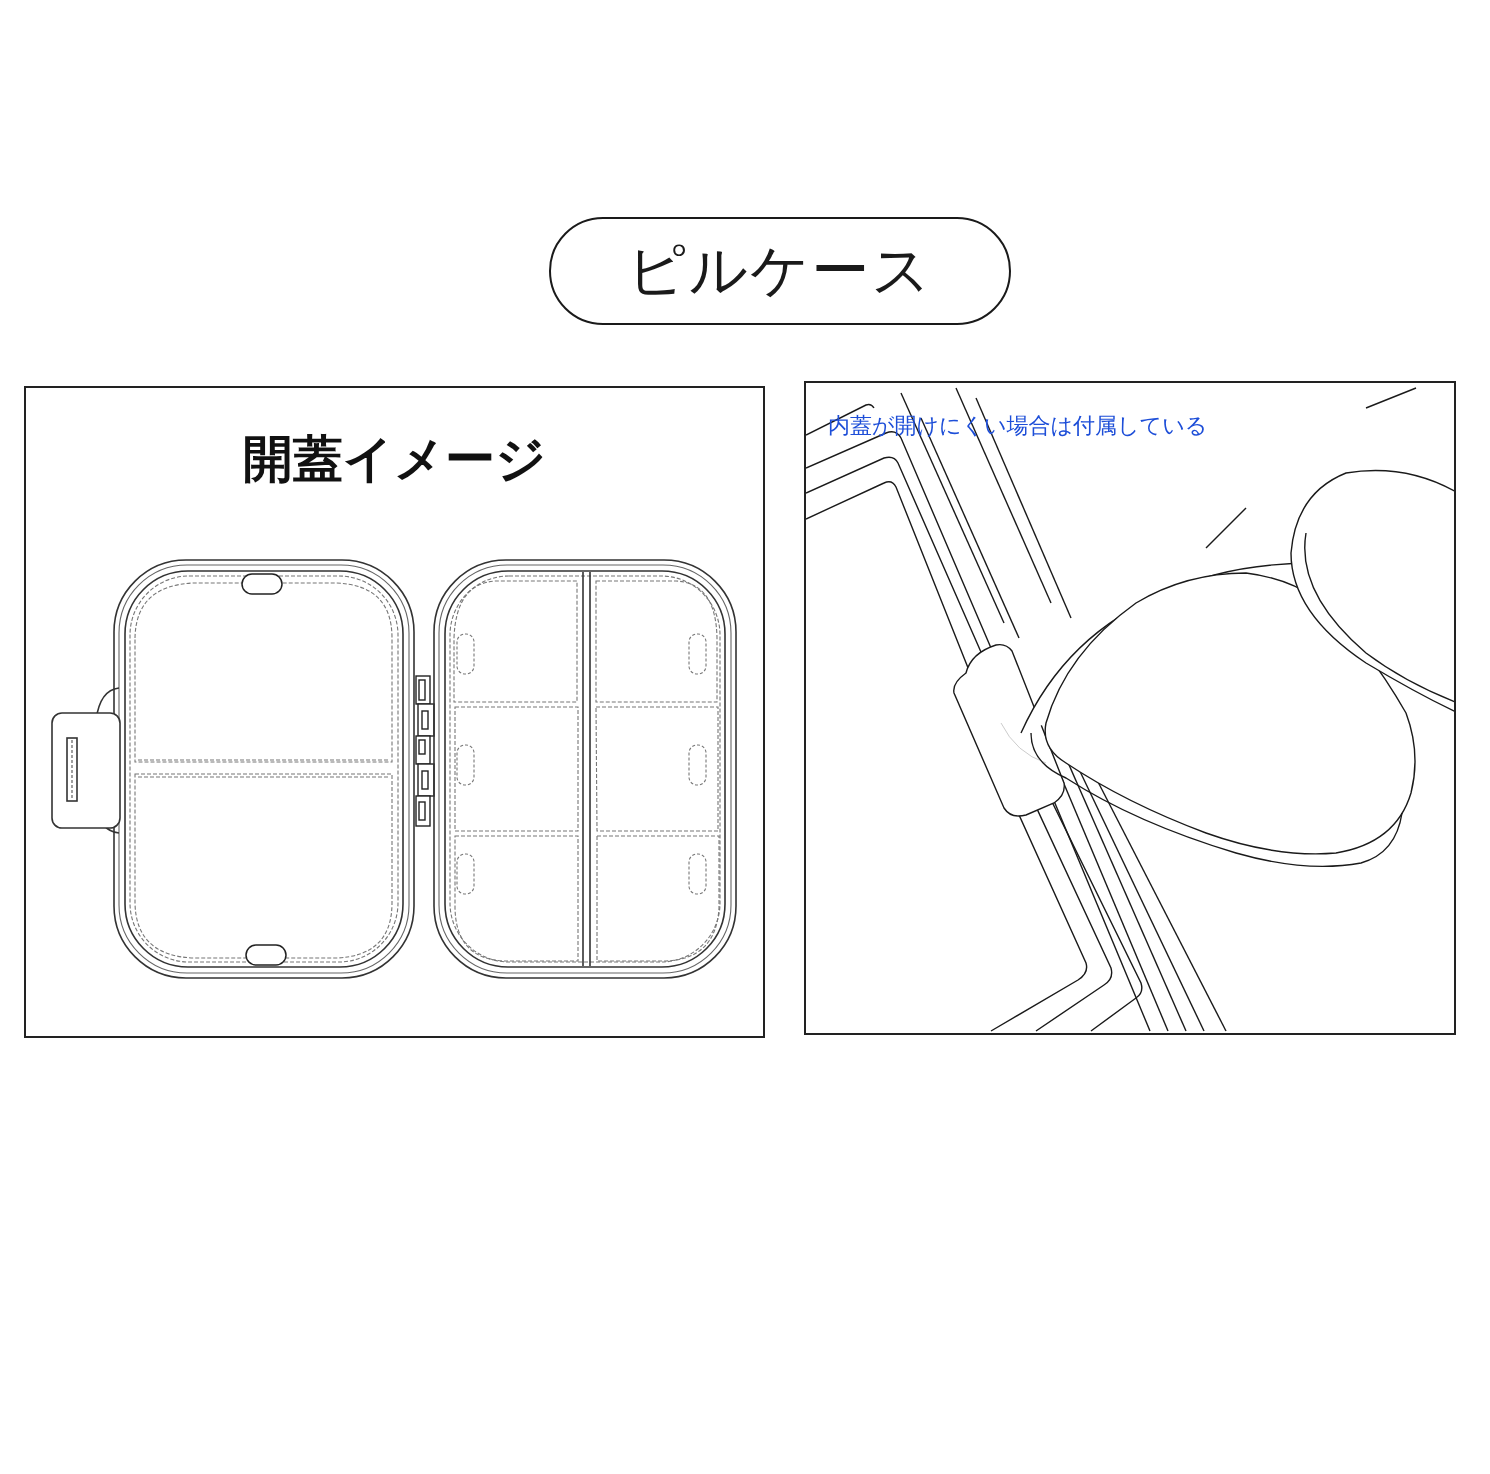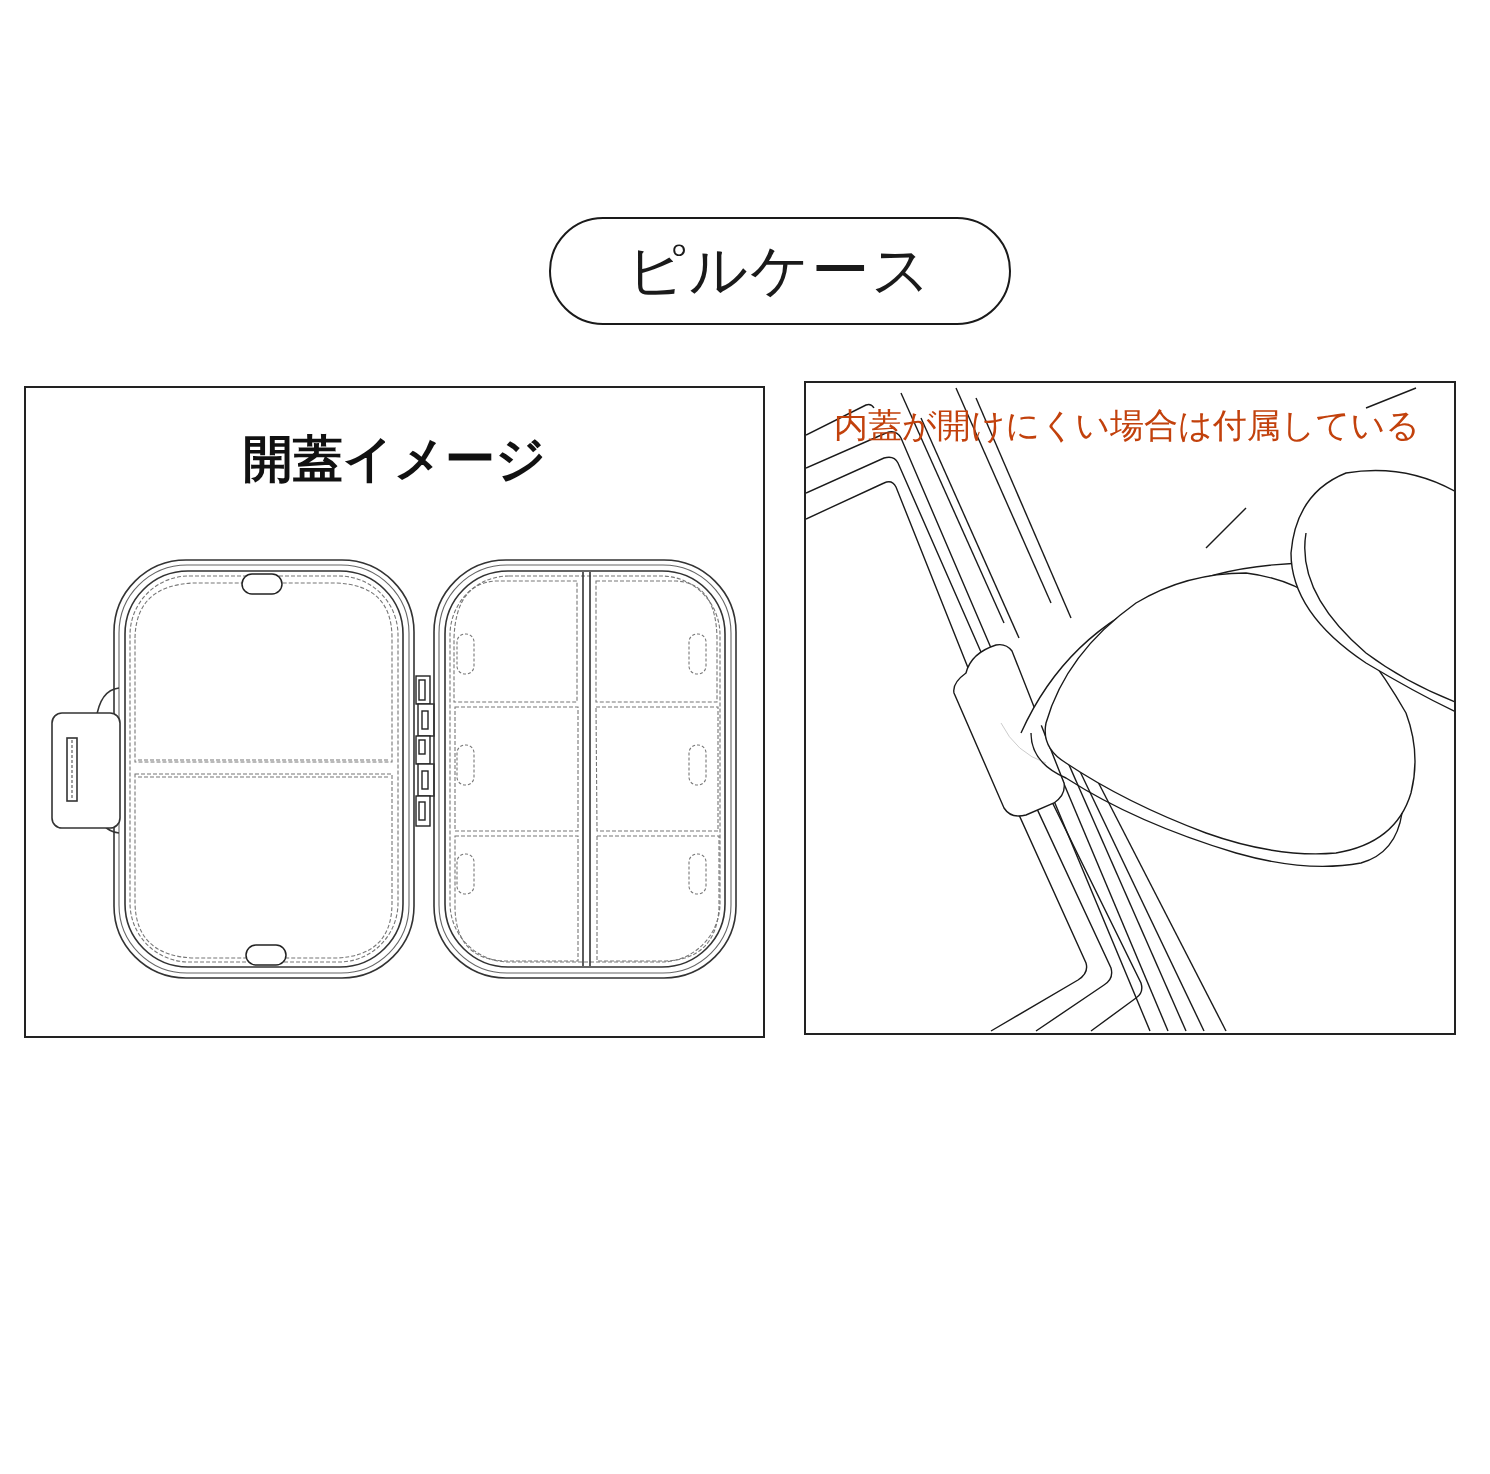--- a/index.html
+++ b/index.html
@@ -13,21 +13,21 @@
   .title-pill span { font-size:58px; font-weight:300; letter-spacing:2px; color:#1a1a1a;
     font-family: "DejaVu Sans", sans-serif; }
   .panel { position:absolute; border:2.5px solid #222; box-sizing:border-box; background:#fff; }
   #panel-left { left:24px; top:386px; width:741px; height:652px; }
   #panel-right { left:804px; top:381px; width:652px; height:654px; overflow:hidden; }
   .panel-heading {
     position:absolute; left:0; right:0; top:38px; text-align:center;
     font-size:50px; font-weight:bold; color:#111;
   }
   .note {
-    position:absolute; left:28px; top:18px; font-size:34px; line-height:49px; color:#c2410c;
+    position:absolute; left:22px; top:18px; font-size:22px; line-height:49px; color:#1d4ed8;
     z-index:3; background:transparent; white-space:nowrap;
   }
   svg { position:absolute; left:0; top:0; }
 </style>
 </head>
 <body>
 
 <div class="title-pill">
   <span>ピルケース</span>
 </div>

